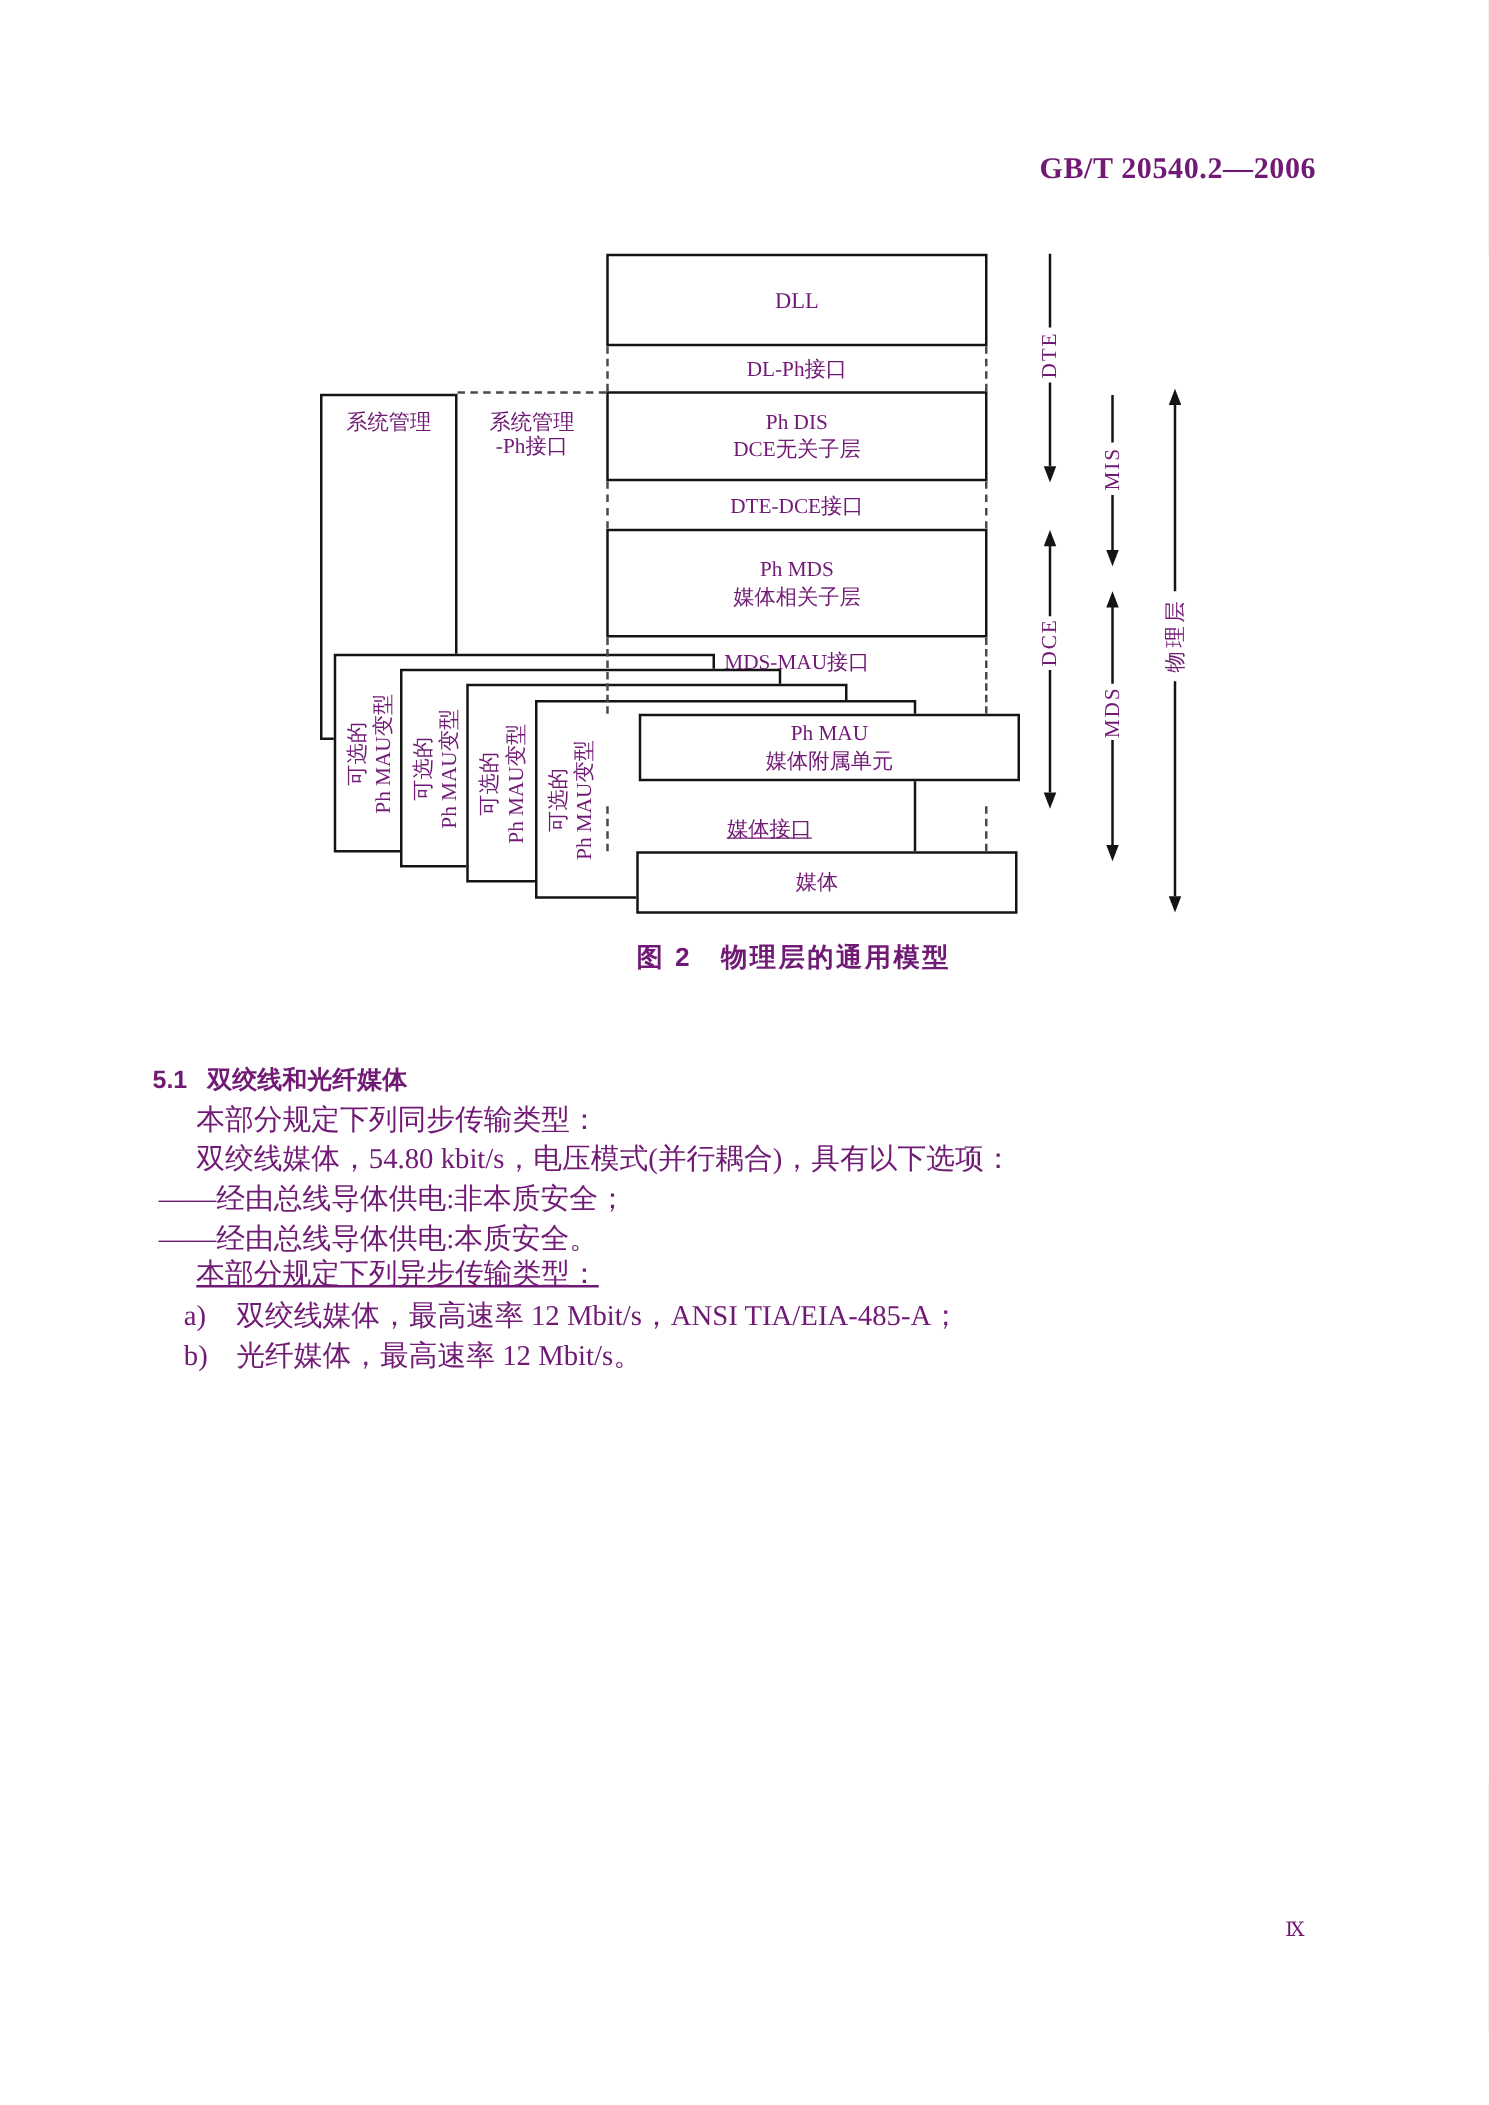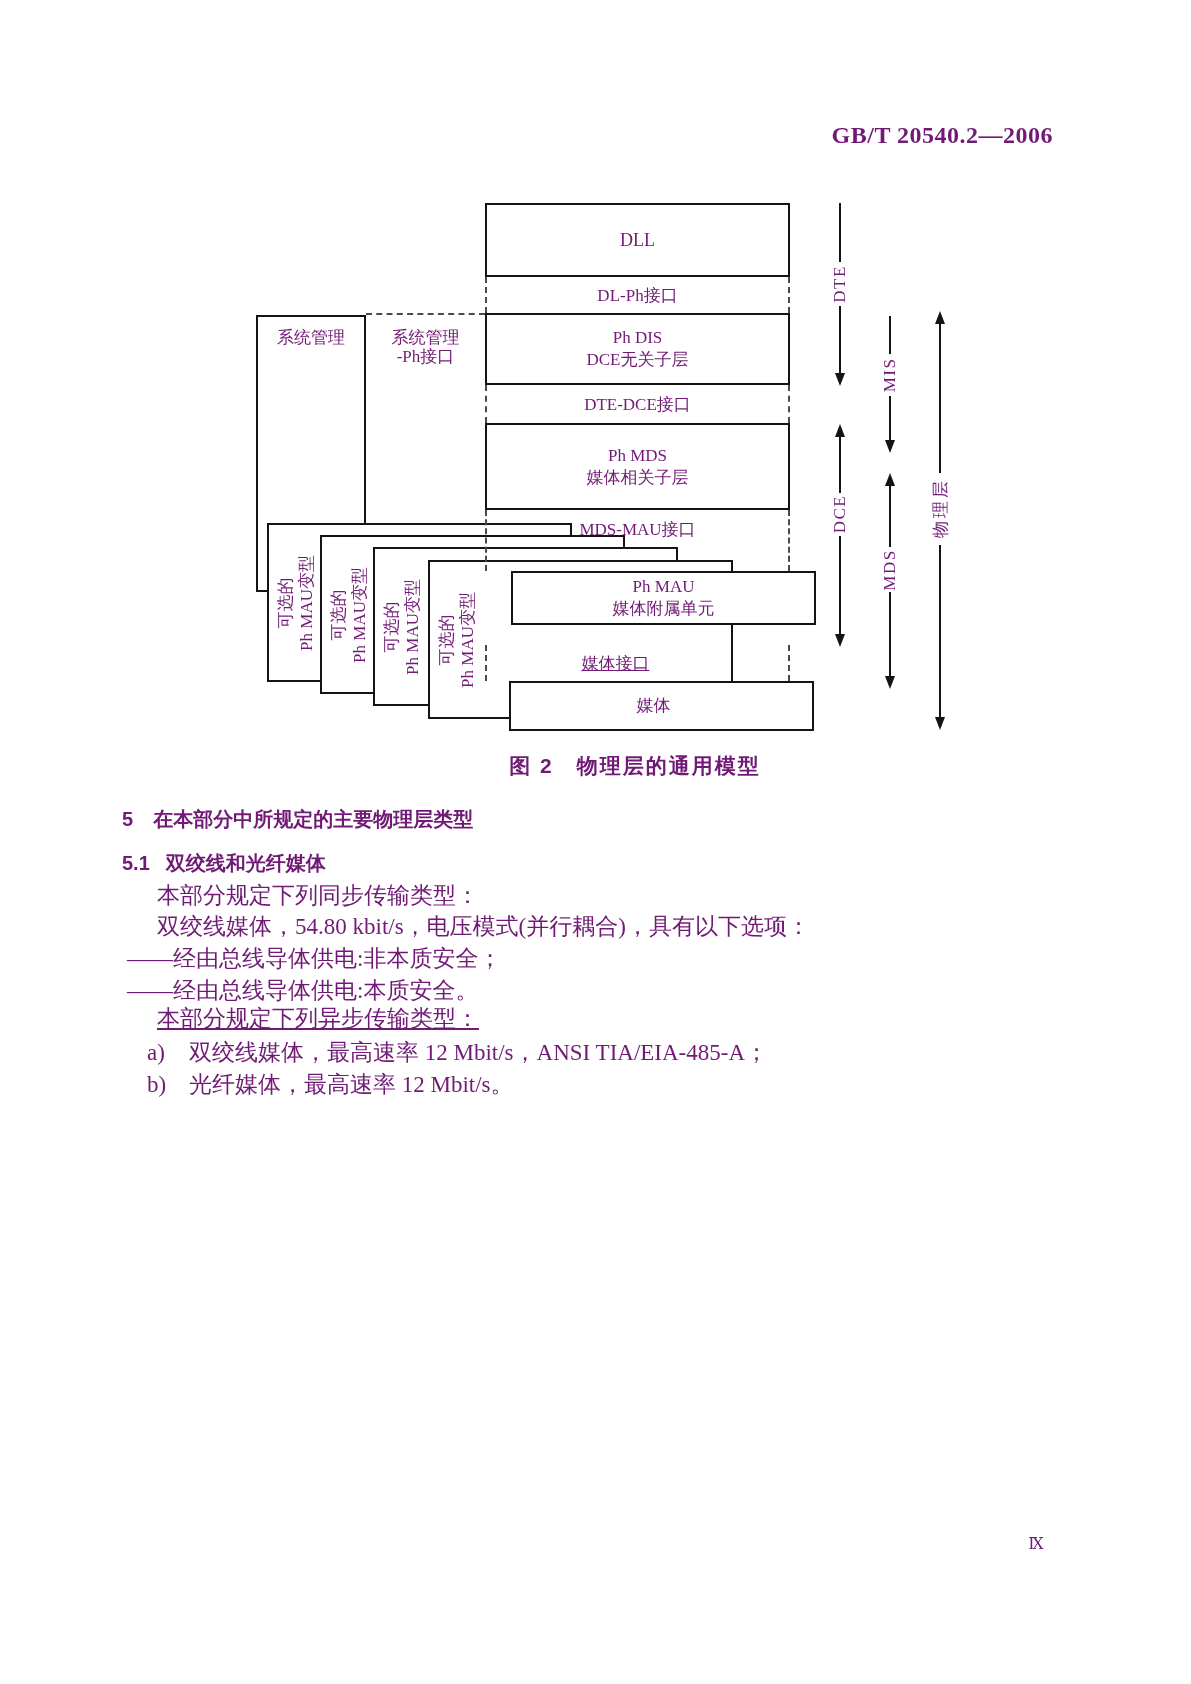--- a/index.html
+++ b/index.html
@@ -140,23 +140,20 @@
   <div class="ah ah-down" style="left:885px;top:676px;"></div>
 
   <div class="ah ah-up" style="left:935px;top:311px;"></div>
   <div class="aline" style="left:939px;top:323px;height:150px;"></div>
   <div class="rlabel" style="left:940px;top:508px;letter-spacing:3px;">物理层</div>
   <div class="aline" style="left:939px;top:545px;height:172px;"></div>
   <div class="ah ah-down" style="left:935px;top:717px;"></div>
 
   <div class="caption" style="left:285px;top:752px;width:700px;">图 2　物理层的通用模型</div>
 
-  <div class="h-sec" style="left:122px;top:806px;">
-    <span class="num">5</span><span>在本部分中所规定的主要物理层类型</span>
-  </div>
 
   <div class="h-sec" style="left:122px;top:850px;">
     <span class="num" style="margin-right:16px;">5.1</span><span>双绞线和光纤媒体</span>
   </div>
 
   <div class="para" style="left:157px;top:884px;">本部分规定下列同步传输类型：</div>
   <div class="para" style="left:157px;top:915px;">双绞线媒体，54.80 kbit/s，电压模式(并行耦合)，具有以下选项：</div>
   <div class="para" style="left:127px;top:947px;">——经由总线导体供电:非本质安全；</div>
   <div class="para" style="left:127px;top:979px;">——经由总线导体供电:本质安全。</div>
   <div class="para" style="left:157px;top:1007px;text-decoration:underline;">本部分规定下列异步传输类型：</div>

